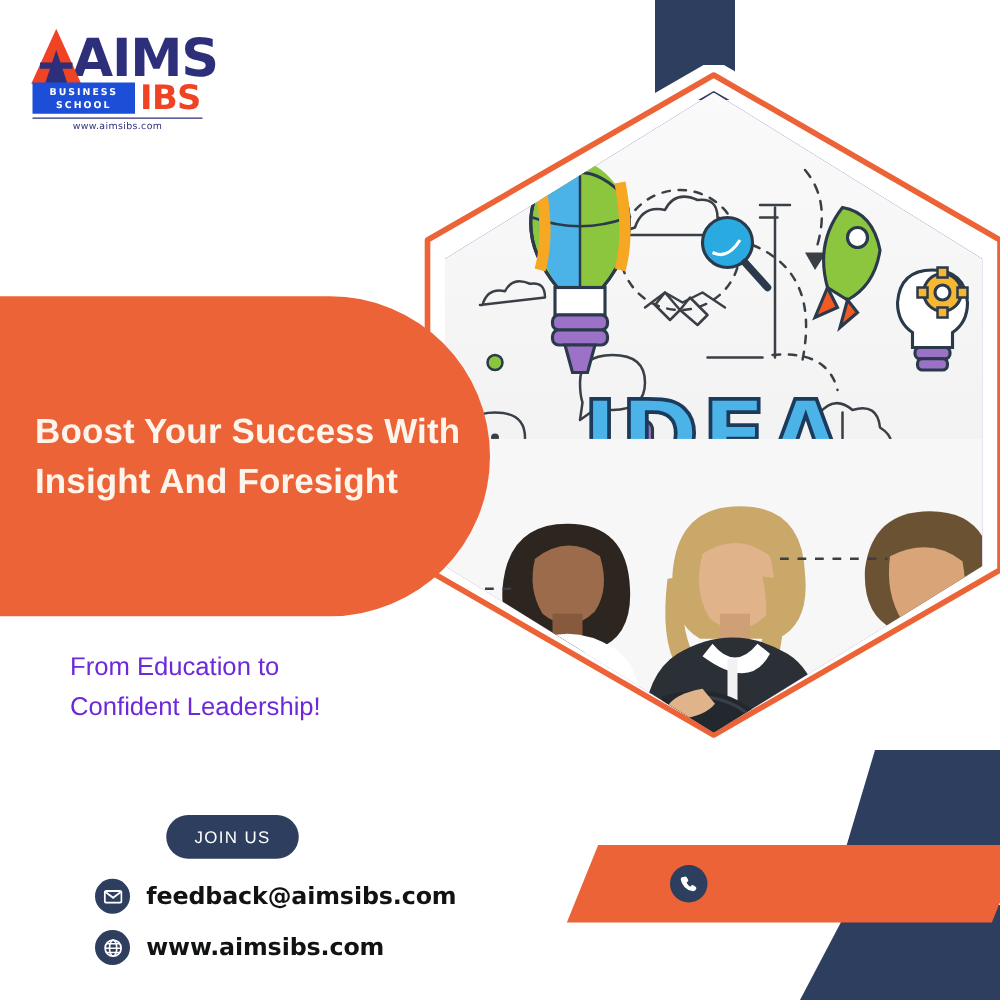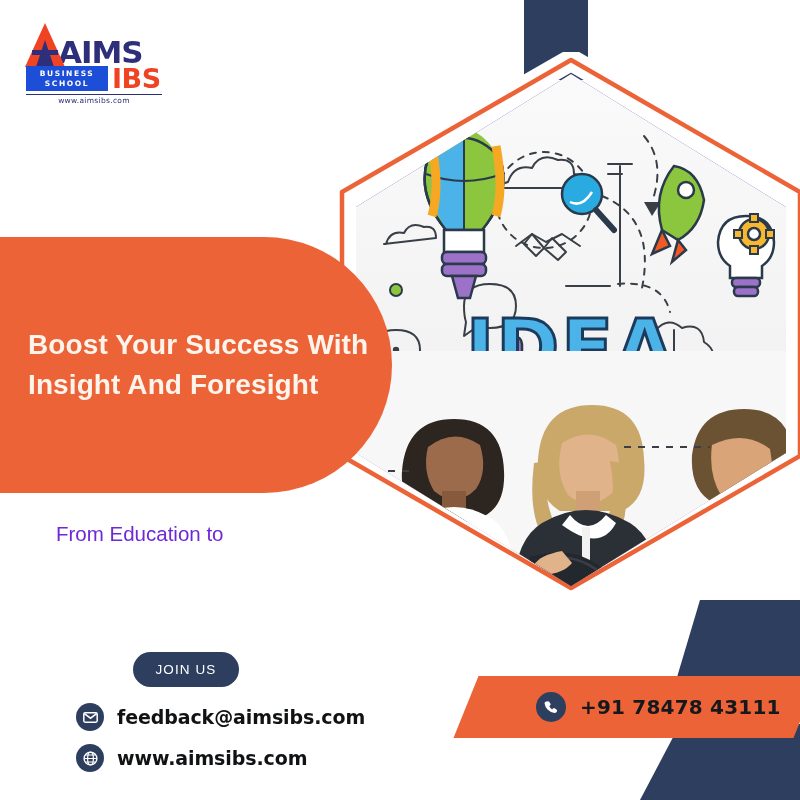--- a/index.html
+++ b/index.html
@@ -10,21 +10,21 @@
     overflow:hidden;
     position:relative;
   }
   .stage{position:absolute;inset:0;width:800px;height:800px;overflow:hidden;background:#fff;}
 
   
   .logo{position:absolute;left:24px;top:18px;width:140px;height:75px;}
   .logo-row1{position:absolute;left:0;top:10px;display:flex;align-items:flex-end;height:40px;}
   .logo-tri{position:relative;width:42px;height:46px;}
   .logo-tri svg{position:absolute;left:0;top:0;}
-  .logo-aims{font-family:"DejaVu Sans",sans-serif;font-weight:bold;font-size:31px;color:#2d2f7a;
+  .logo-aims{font-family:"DejaVu Sans",sans-serif;font-weight:bold;font-size:42px;color:#2d2f7a;
              letter-spacing:-1px;line-height:1;margin-left:-8px;}
   .logo-row2{position:absolute;left:2px;top:47px;display:flex;align-items:center;}
   .logo-bs{background:#1d4ed8;color:#fff;font-size:7.5px;font-weight:bold;letter-spacing:1.6px;
            font-family:"DejaVu Sans",sans-serif;padding:3px 4px;line-height:1.25;text-align:center;width:74px;}
   .logo-ibs{font-family:"DejaVu Sans",sans-serif;font-weight:bold;font-size:27px;color:#ef4323;
             letter-spacing:-0.5px;line-height:1;margin-left:4px;}
   .logo-rule{position:absolute;left:2px;top:76px;width:136px;height:1px;background:#2d2f7a;}
   .logo-url{position:absolute;left:0;top:78px;width:140px;text-align:center;font-size:7.5px;
             color:#2d2f7a;font-family:"DejaVu Sans",sans-serif;letter-spacing:0.3px;}
 
@@ -291,20 +291,21 @@
     </div>
   </div>
 
   <div class="headline-banner">
     <div class="headline-line">Boost Your Success With</div>
     <div class="headline-line">Insight And Foresight</div>
   </div>
 
   <div class="subhead">
     <div>From Education to</div>
+    <div>Confident Leadership!</div>
   </div>
 
   <div class="join-btn">JOIN US</div>
 
   <div class="contact-row c-mail">
     <span class="c-icon">
       <svg width="15" height="11" viewBox="0 0 15 11">
         <rect x="0.8" y="0.8" width="13.4" height="9.4" rx="1.4" fill="none" stroke="#ffffff" stroke-width="1.5"></rect>
         <path d="M1.4 1.6 L7.5 6.2 L13.6 1.6" fill="none" stroke="#ffffff" stroke-width="1.5"></path>
       </svg>
@@ -328,16 +329,15 @@
     <polygon points="680,724 800,724 800,800 640,800" fill="#2e3e5e"></polygon>
   </svg>
 
   <div class="phone-band"></div>
   <div class="phone-inner">
     <span class="phone-icon">
       <svg width="15" height="15" viewBox="0 0 16 16">
         <path d="M3.2 1.6 q1.6 -0.9 2.5 0.4 l1.2 2 q0.6 1 -0.5 1.8 l-0.8 0.6 q0.9 2.4 3.2 3.6 l0.7 -0.9 q0.8 -1.1 1.8 -0.4 l2 1.3 q1.3 0.9 0.3 2.4 q-1.1 1.7 -3.2 1.3 q-4 -0.8 -6.6 -3.5 q-2.6 -2.7 -3.2 -6.5 q-0.3 -1.4 1.6 -2.1z" fill="#ffffff"></path>
       </svg>
     </span>
-    <span class="phone-text">+91 78478 43111</span>
   </div>
 
 </div>
 
 </body></html>

